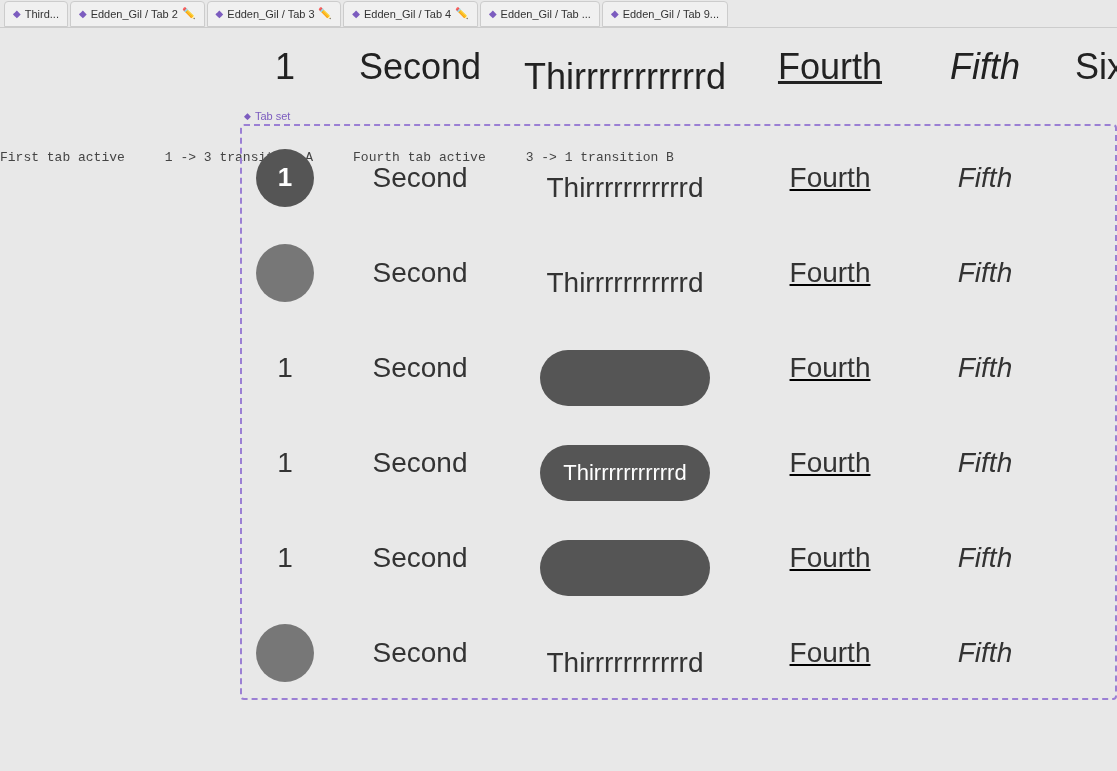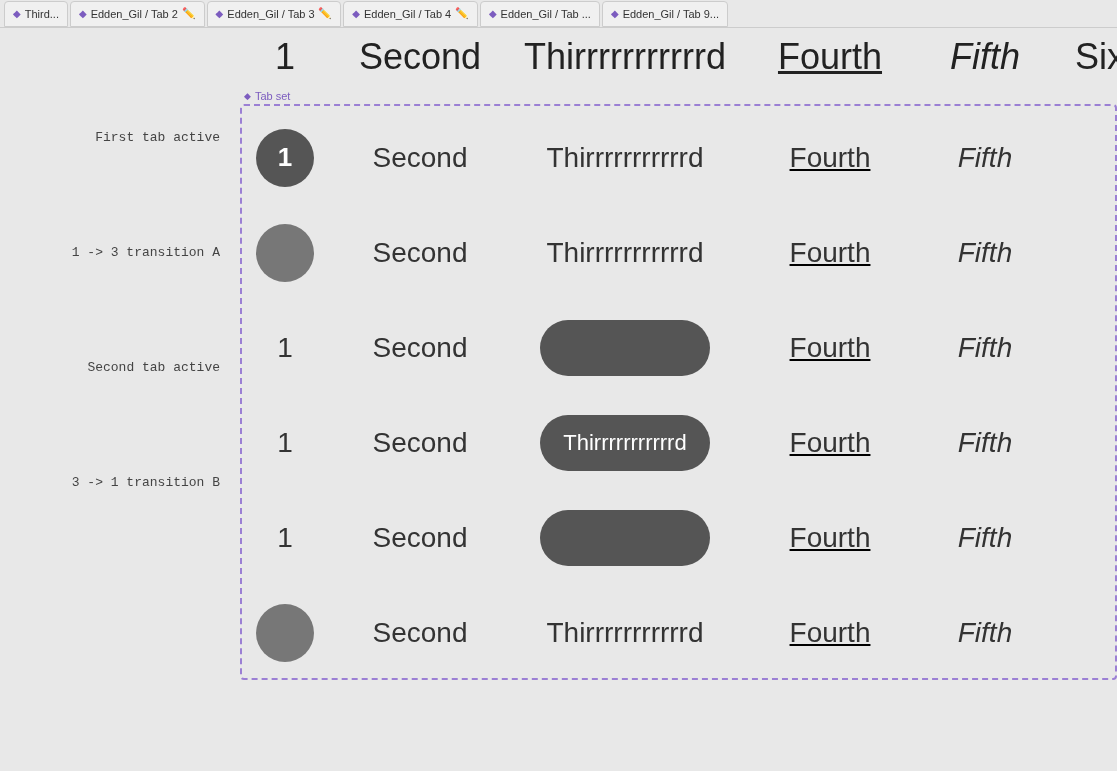--- a/index.html
+++ b/index.html
@@ -63,37 +63,36 @@
     }
 
     
     .col-label {
       width: 240px;
       min-width: 240px;
     }
 
     .col-tab1 { width: 90px; min-width: 90px; }
     .col-tab2 { width: 180px; min-width: 180px; }
-    .col-tab3 { width: 230px; min-width: 230px; }
+    .col-tab3 { width: 230px; min-width: 230px; margin-top: 20px; }
     .col-tab4 { width: 180px; min-width: 180px; text-decoration: underline; }
     .col-tab5 { width: 130px; min-width: 130px; font-style: italic; }
     .col-tab6 { width: 130px; min-width: 130px; }
 
     
     .content-area {
       display: flex;
       padding-left: 0;
     }
 
     
     .label-column {
       width: 240px;
       min-width: 240px;
       display: flex;
-      flex-direction: column;
       gap: 20px;
     }
 
     .row-label {
       height: 95px;
       display: flex;
       align-items: center;
       justify-content: flex-end;
       padding-right: 20px;
       font-family: 'Courier New', monospace;
@@ -244,21 +243,21 @@
   <div class="col col-tab4">Fourth</div>
   <div class="col col-tab5">Fifth</div>
   <div class="col col-tab6">Sixth</div>
 </div>
 
 <div class="content-area">
 
   <div class="label-column">
     <div class="row-label">First tab active</div>
     <div class="row-label">1 -&gt; 3 transition A</div>
-    <div class="row-label">Second tab active</div>
+    <div class="row-label">Fourth tab active</div>
     <div class="row-label">3 -&gt; 1 transition B</div>
   </div>
 
   <div class="tabset-container">
     <div class="tabset-label">
       <span class="diamond">◆</span>
       <span>Tab set</span>
     </div>
     <div class="tabset-border"></div>
 

